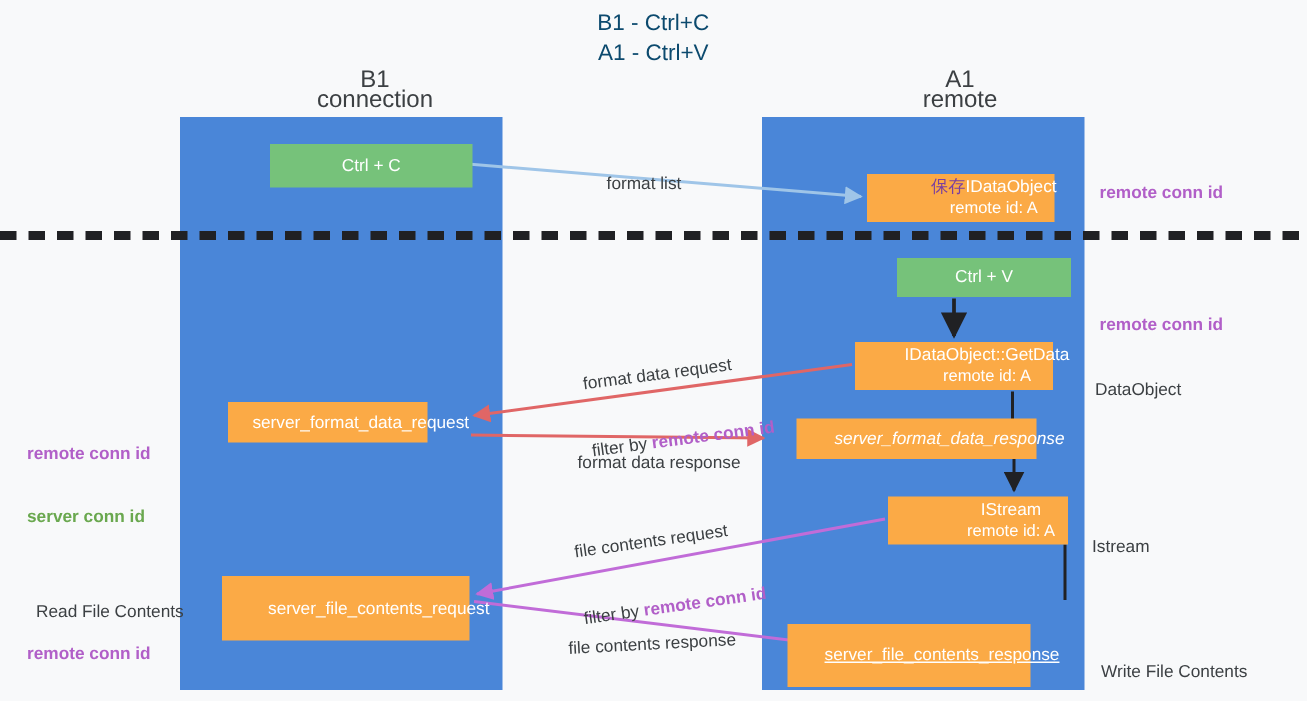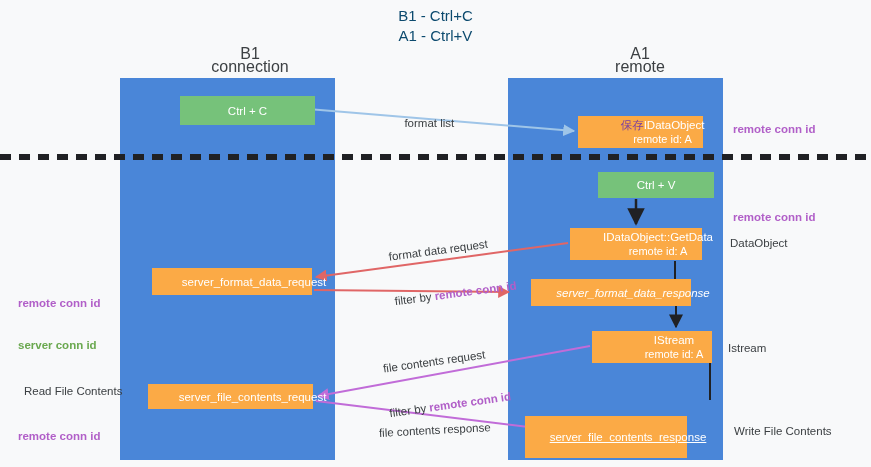--- a/index.html
+++ b/index.html
@@ -59,40 +59,40 @@
     white-space: pre;
     z-index: 5;
   }
   .node.green  { background: #76c27a; margin-left: 20px; }
   .node.orange { background: #fbaa46; padding-left: 44px; }
 
   #n-ctrlc  { left: 160px; top: 96px;  width: 135px; height: 29px; }
   #n-idataobject { left: 578px; top: 116px; width: 125px; height: 32px; }
   #n-ctrlv  { left: 578px; top: 172px; width: 116px; height: 26px; }
   #n-getdata { left: 570px; top: 228px; width: 132px; height: 32px; }
-  #n-sfdreq { left: 152px; top: 268px; width: 160px; height: 27px; }
+  #n-sfdreq { left: 152px; top: 268px; width: 133px; height: 27px; }
   #n-sfdresp { left: 531px; top: 279px; width: 160px; height: 27px; font-style: italic; }
   #n-istream { left: 592px; top: 331px; width: 120px; height: 32px; }
-  #n-sfcreq { left: 148px; top: 384px; width: 165px; height: 25px; }
+  #n-sfcreq { left: 148px; top: 384px; width: 165px; height: 43px; }
   #n-sfcresp { left: 525px; top: 416px; width: 162px; height: 42px; text-decoration: underline; }
 
   .node-sub { font-size: 11px; }
 
   .cjk-prefix { color: #7a3fa0; }
 
   
   .annot {
     font-size: 11.5px;
     line-height: 14px;
     white-space: pre;
     z-index: 6;
   }
   .purple { color: #b15fc8; font-weight: bold; }
   .green-t { color: #6aa84f; font-weight: bold; }
-  .plain  { color: #3c4043; }
+  .plain  { color: #3c4043; margin-top: 17px; }
 
   #a-left-mid  { left: 18px;  top: 268px; text-align: left; }
   #a-left-read { left: 24px;  top: 384px; }
   #a-left-bot  { left: 18px;  top: 401px; }
   #a-right-1   { left: 733px; top: 122px; }
   #a-right-2   { left: 733px; top: 210px; }
   #a-right-do  { left: 730px; top: 236px; }
   #a-right-is  { left: 728px; top: 341px; }
   #a-right-wf  { left: 734px; top: 424px; }
 
@@ -217,20 +217,21 @@
 <div class="abs edge-label" id="e-formatlist">
   <span>format list</span>
 </div>
 
 <div class="abs edge-label" id="e-fdreq">
   <div>format data request</div>
   <div><span>filter by </span><b class="purple">remote conn id</b></div>
 </div>
 
 <div class="abs edge-label" id="e-fdresp">
+  <div>format data response</div>
 </div>
 
 <div class="abs edge-label" id="e-fcreq">
   <div>file contents request</div>
   <div><span>filter by </span><b class="purple">remote conn id</b></div>
 </div>
 
 <div class="abs edge-label" id="e-fcresp">
   <div>file contents response</div>
   <div><b class="purple">server conn id</b></div>

